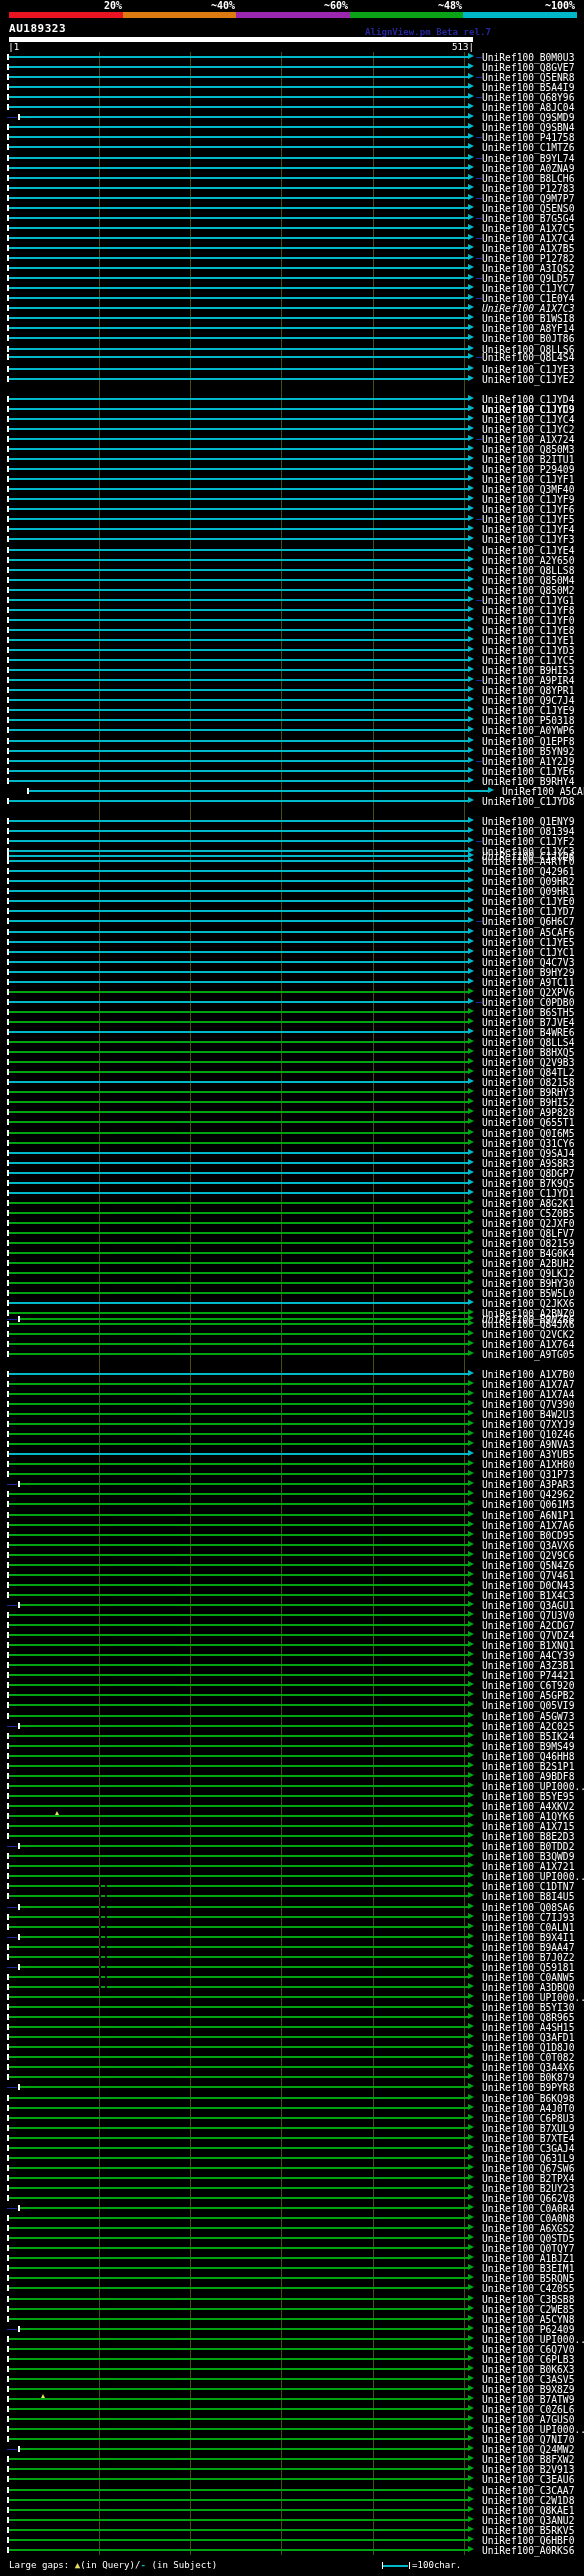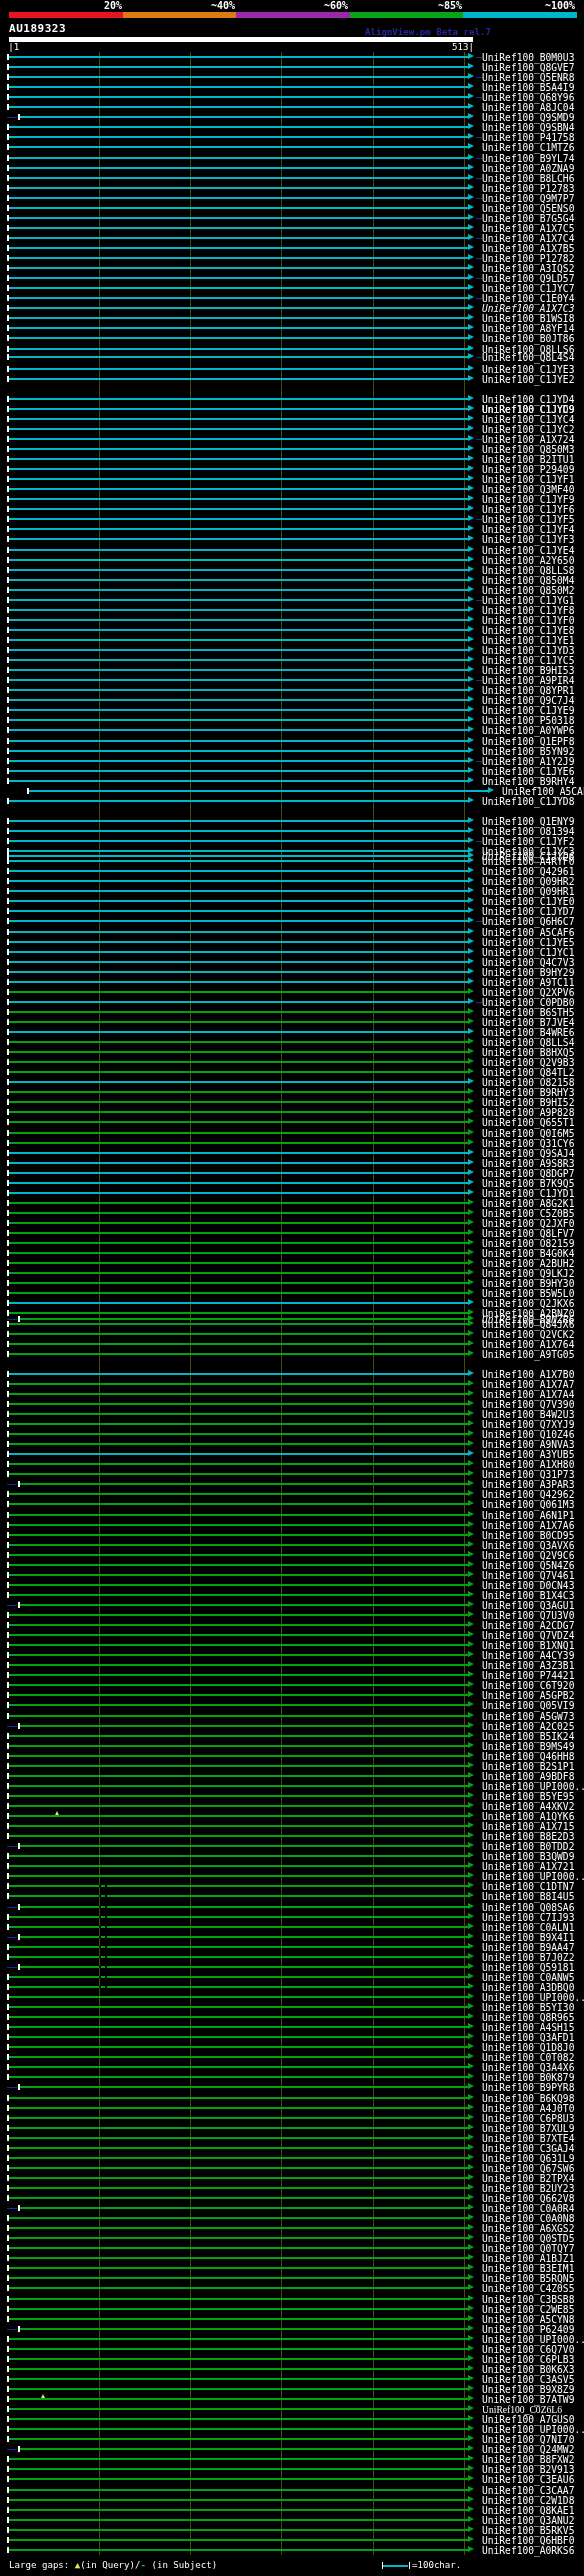--- a/index.html
+++ b/index.html
@@ -48,21 +48,21 @@
   #legend-bar{position:absolute;top:4.6px;left:0.9px;width:25.6px;height:2.7px;background:#00b8c8;}
   #legend-text{position:absolute;left:30px;top:0;white-space:pre;}
 </style>
 </head>
 <body>
 
 <div id="scale-labels">
     <span style="left: 58px;">20%</span>
     <span style="left: 171px;">~40%</span>
     <span style="left: 284px;">~60%</span>
-    <span style="left: 398px;">~85%</span>
+    <span style="left: 398px;">~48%</span>
     <span style="left: 511px;">~100%</span>
   </div>
 <div id="scale-bar">
     <div style="background: rgb(232, 20, 34);"></div>
     <div style="background: rgb(221, 122, 16);"></div>
     <div style="background: rgb(155, 39, 175);"></div>
     <div style="background: rgb(10, 163, 21);"></div>
     <div style="background: rgb(0, 183, 201);"></div>
   </div>
 
@@ -1535,21 +1535,21 @@
       <div class="arrow" style="border-left-color: rgb(0, 164, 16);"></div>
       <div class="rlabel">UniRef100_B9X8Z9</div>
     </div>
     <div class="row" style="top: 2342px;">
       <div class="tick" style="left: 7.3px;"></div>
       <div class="bar" style="left: 9.1px; width: 459px; background: rgb(0, 164, 16);"></div>
       <div class="tri" style="left: 41px;"></div>
       <div class="arrow" style="border-left-color: rgb(0, 164, 16);"></div>
       <div class="rlabel">UniRef100_B7ATW9</div>
     </div>
-    <div class="row" style="top: 2352px; font-family: Liberation Serif, serif;">
+    <div class="row" style="top: 2352px;">
       <div class="tick" style="left: 7.3px;"></div>
       <div class="bar" style="left: 9.1px; width: 459px; background: rgb(0, 164, 16);"></div>
       <div class="arrow" style="border-left-color: rgb(0, 164, 16);"></div>
       <div class="rlabel">UniRef100_C0Z6L6</div>
     </div>
     <div class="row" style="top: 2362px;">
       <div class="tick" style="left: 7.3px;"></div>
       <div class="bar" style="left: 9.1px; width: 459px; background: rgb(0, 164, 16);"></div>
       <div class="arrow" style="border-left-color: rgb(0, 164, 16);"></div>
       <div class="rlabel">UniRef100_A7GUS0</div>

